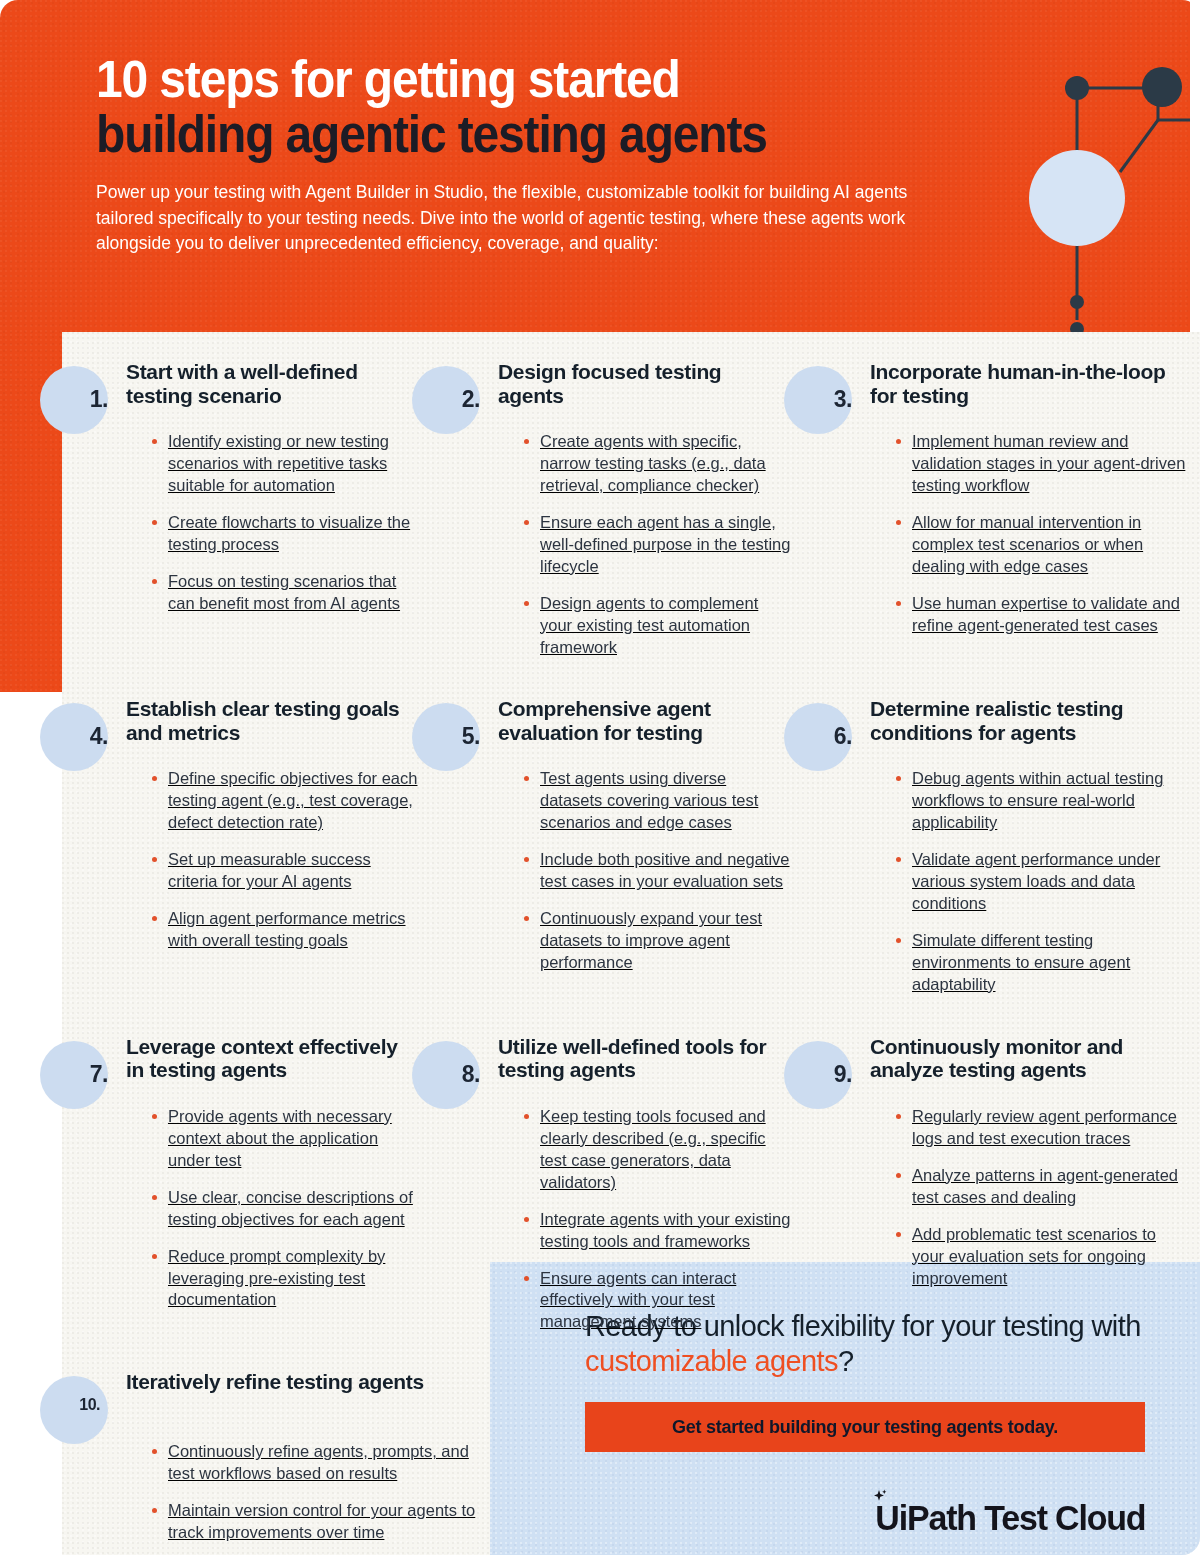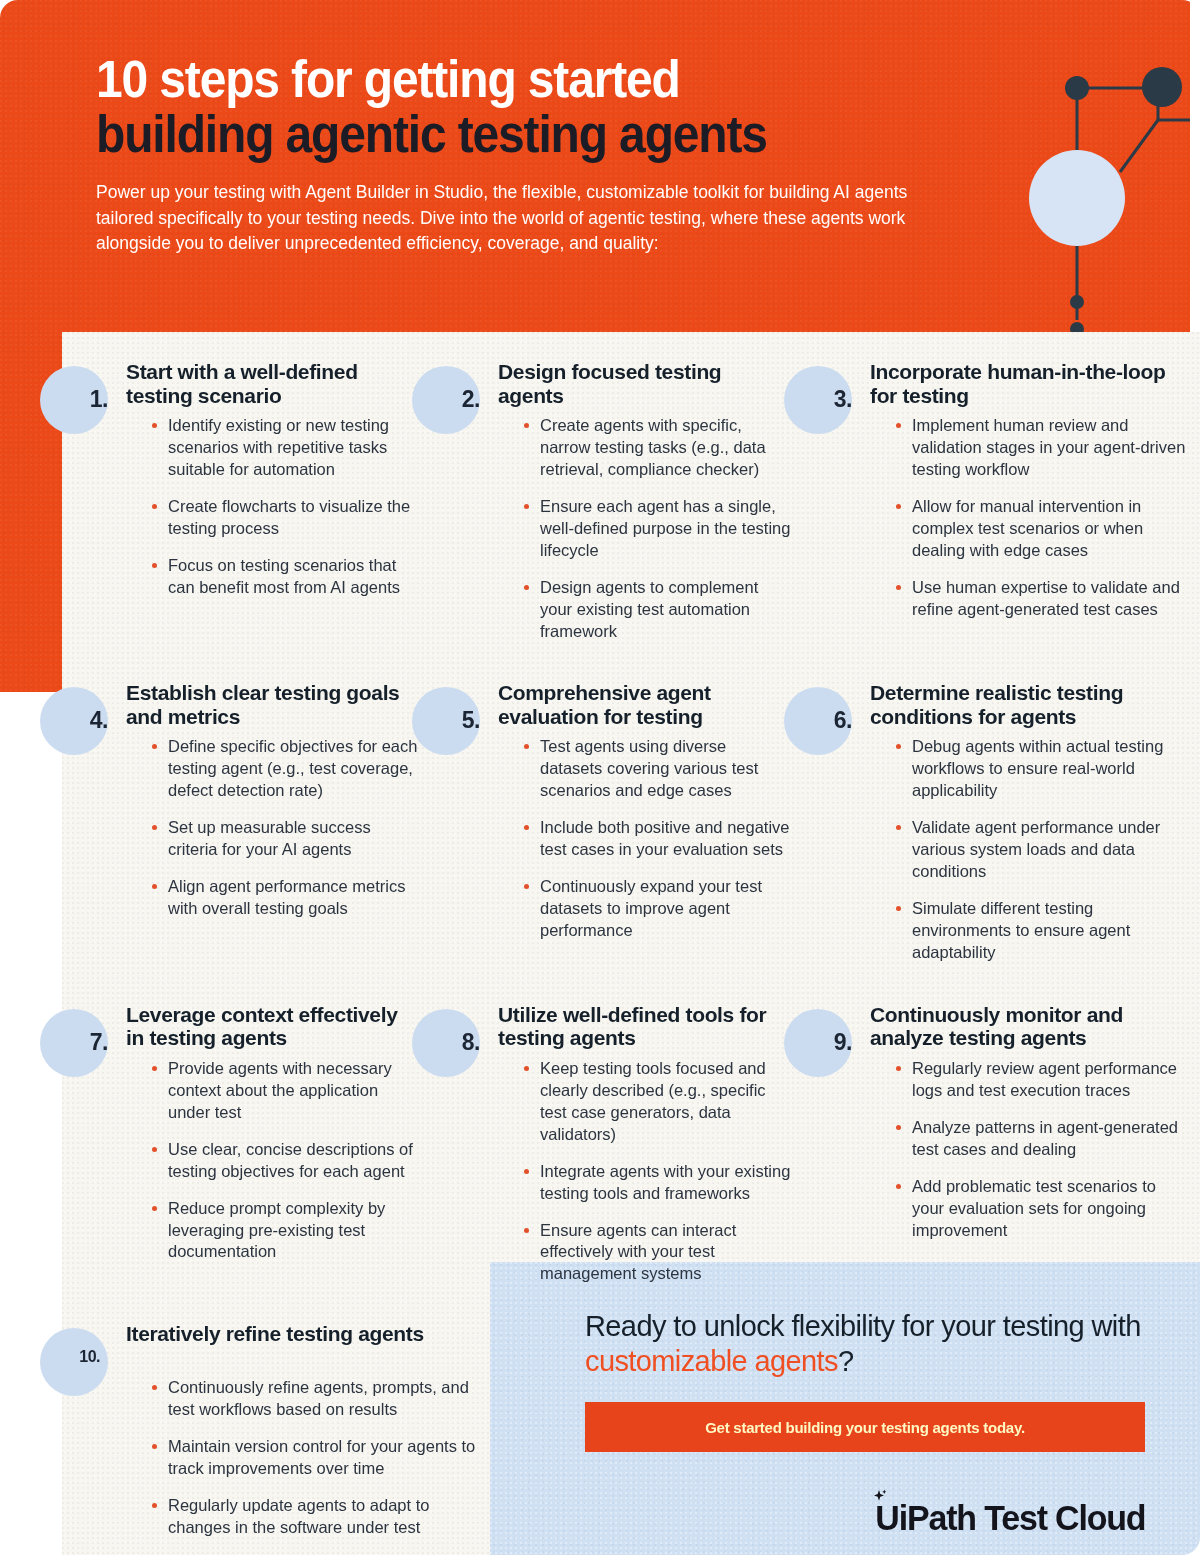--- a/index.html
+++ b/index.html
@@ -151,22 +151,23 @@
     font-weight: bold;
     line-height: 1.12;
     color: #15202b;
     letter-spacing: -0.35px;
     min-height: 48px;
   }
   .bullets {
     position: relative;
     z-index: 2;
     margin-left: 46px;
-    margin-top: 7px;
+    margin-top: 23px;
     list-style: none;
+    text-decoration: underline;
   }
   .bullets li {
     position: relative;
     padding-left: 16px;
     margin-bottom: 15px;
     font-size: 16.5px;
     line-height: 1.33;
     color: #2c3440;
   }
   .bullets li::before {
@@ -196,23 +197,23 @@
   #cta-button {
     margin-top: 23px;
     height: 50px;
     background: #e8441b;
     display: flex;
     align-items: center;
     justify-content: center;
     cursor: pointer;
   }
   #cta-button span {
-    font-size: 15px;
+    font-size: 18px;
     font-weight: bold;
-    color: #fef9c3;
+    color: #0f172a;
     letter-spacing: -0.25px;
   }
   #logo {
     margin-top: 46px;
     display: flex;
     justify-content: flex-end;
     align-items: flex-start;
     position: relative;
   }
   #logo-text {

